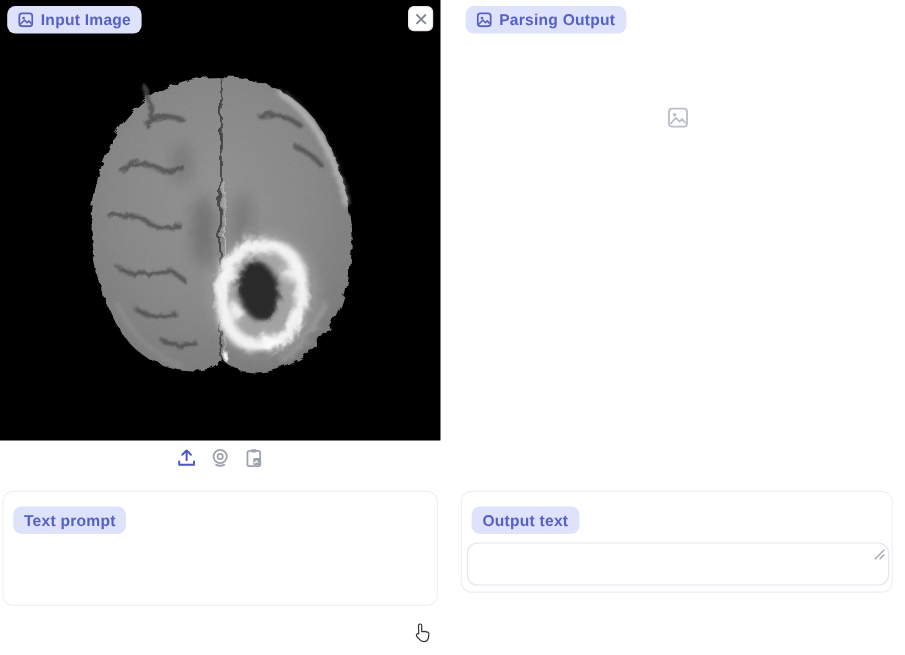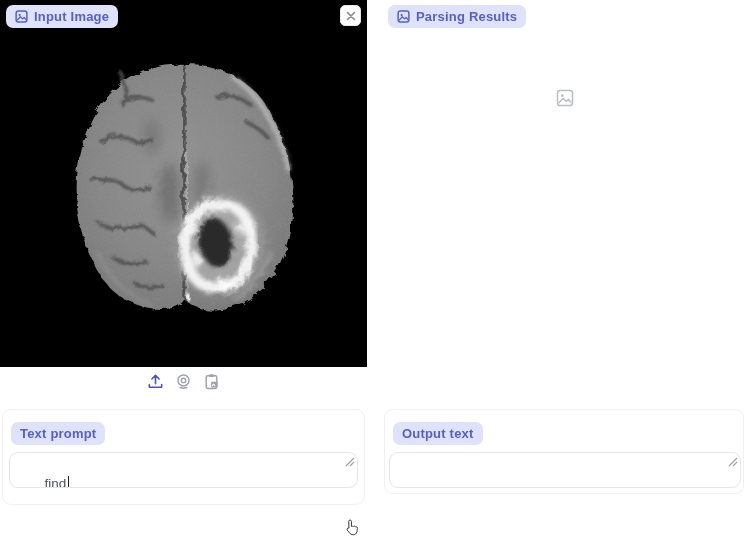--- a/index.html
+++ b/index.html
@@ -192,43 +192,35 @@
     </button>
   </div>
 
   <div class="parsing-panel">
     <span class="badge parsing-badge">
       <svg width="13" height="13" viewBox="0 0 14 14">
         <rect x="1.2" y="1.2" width="11.6" height="11.6" rx="2.4" fill="none" stroke="currentColor" stroke-width="1.6"></rect>
         <circle cx="5" cy="5.4" r="1.2" fill="currentColor"></circle>
         <path d="M2.6 10.6 L5.8 7.2 L8.2 9.6 L9.8 8 L11.6 10" fill="none" stroke="currentColor" stroke-width="1.4" stroke-linecap="round" stroke-linejoin="round"></path>
       </svg>
-      <span>Parsing Results</span>
+      <span>Parsing Output</span>
     </span>
     <span class="placeholder-icon">
       <svg width="18" height="18" viewBox="0 0 18 18">
         <rect x="1.5" y="1.5" width="15" height="15" rx="2.6" fill="none" stroke="currentColor" stroke-width="1.5"></rect>
         <circle cx="6.2" cy="6.6" r="1.4" fill="currentColor"></circle>
         <path d="M3 13.8 L7.2 9.2 L10.4 12.4 L12.4 10.2 L15 13.2" fill="none" stroke="currentColor" stroke-width="1.4" stroke-linecap="round" stroke-linejoin="round"></path>
       </svg>
     </span>
   </div>
 
   <div class="panel prompt-panel">
     <span class="badge">
       <span>Text prompt</span>
     </span>
-    <div class="textarea">
-      <span>find</span><span class="caret"></span>
-      <span class="resize-handle">
-        <svg width="10" height="10" viewBox="0 0 10 10">
-          <path d="M9 1 L1 9 M9 5 L5 9" stroke="currentColor" stroke-width="1.1"></path>
-        </svg>
-      </span>
-    </div>
   </div>
 
   <div class="panel output-panel">
     <span class="badge">
       <span>Output text</span>
     </span>
     <div class="textarea">
       <span></span>
       <span class="resize-handle">
         <svg width="10" height="10" viewBox="0 0 10 10">

